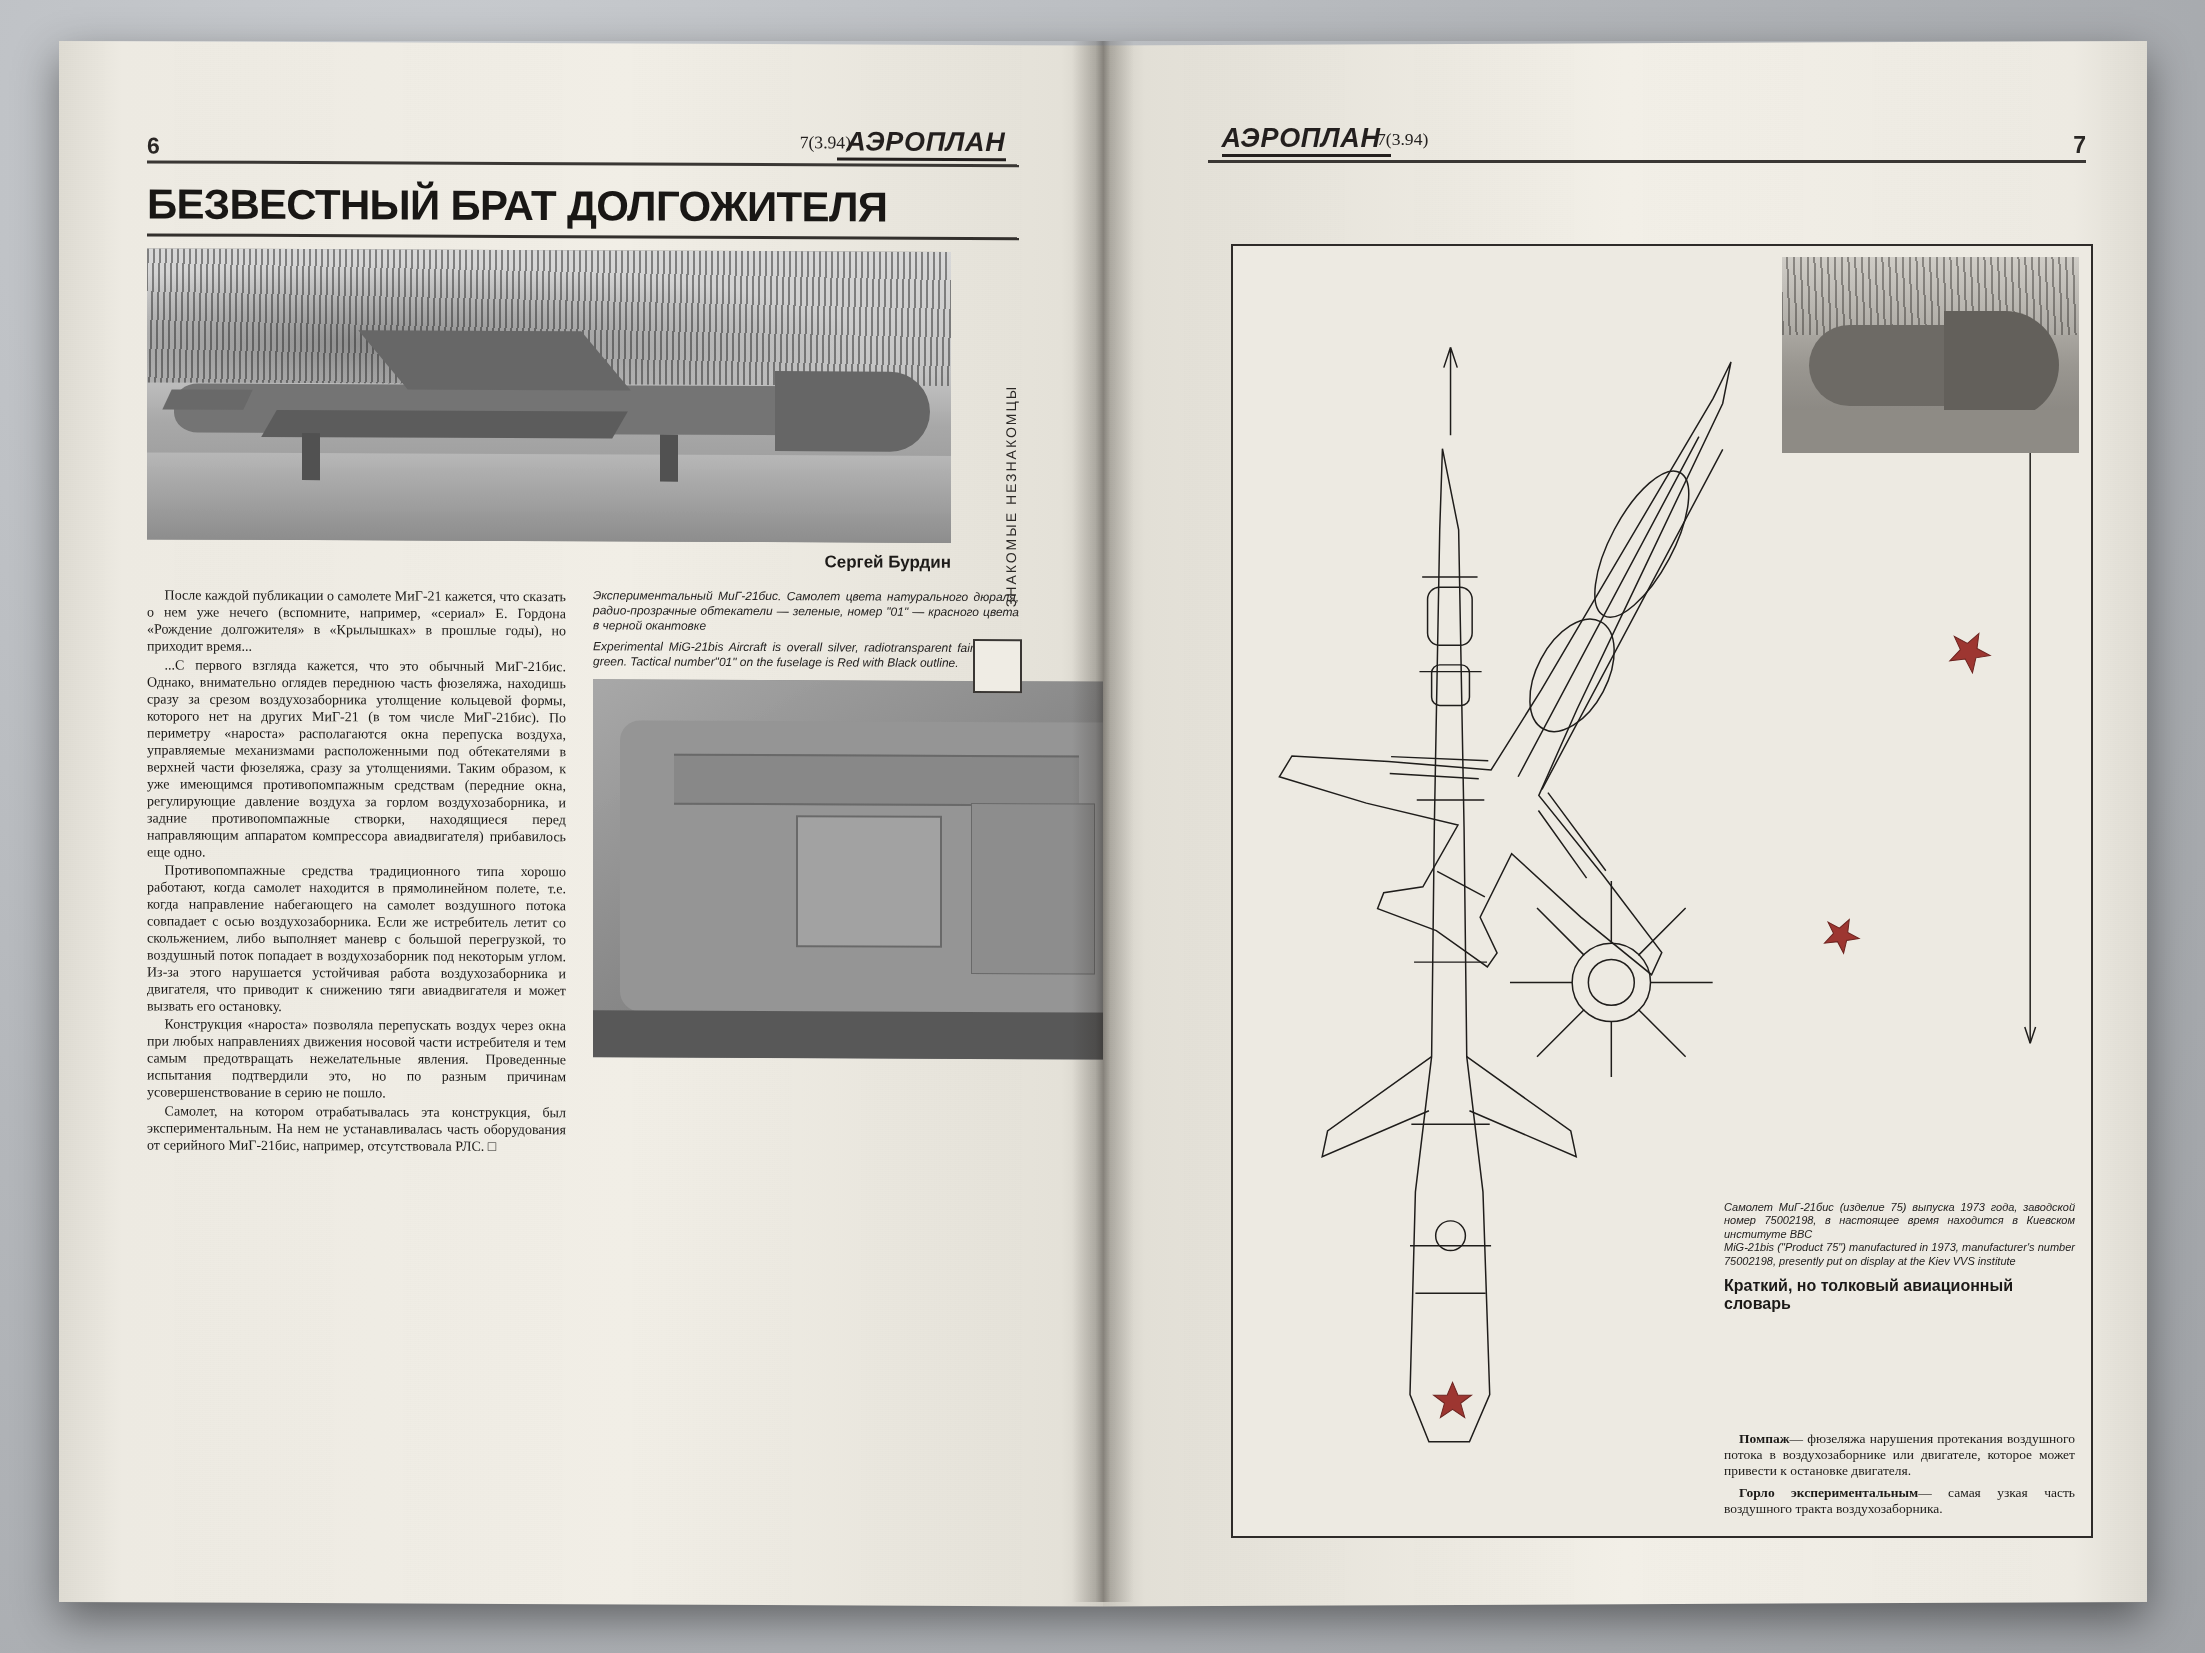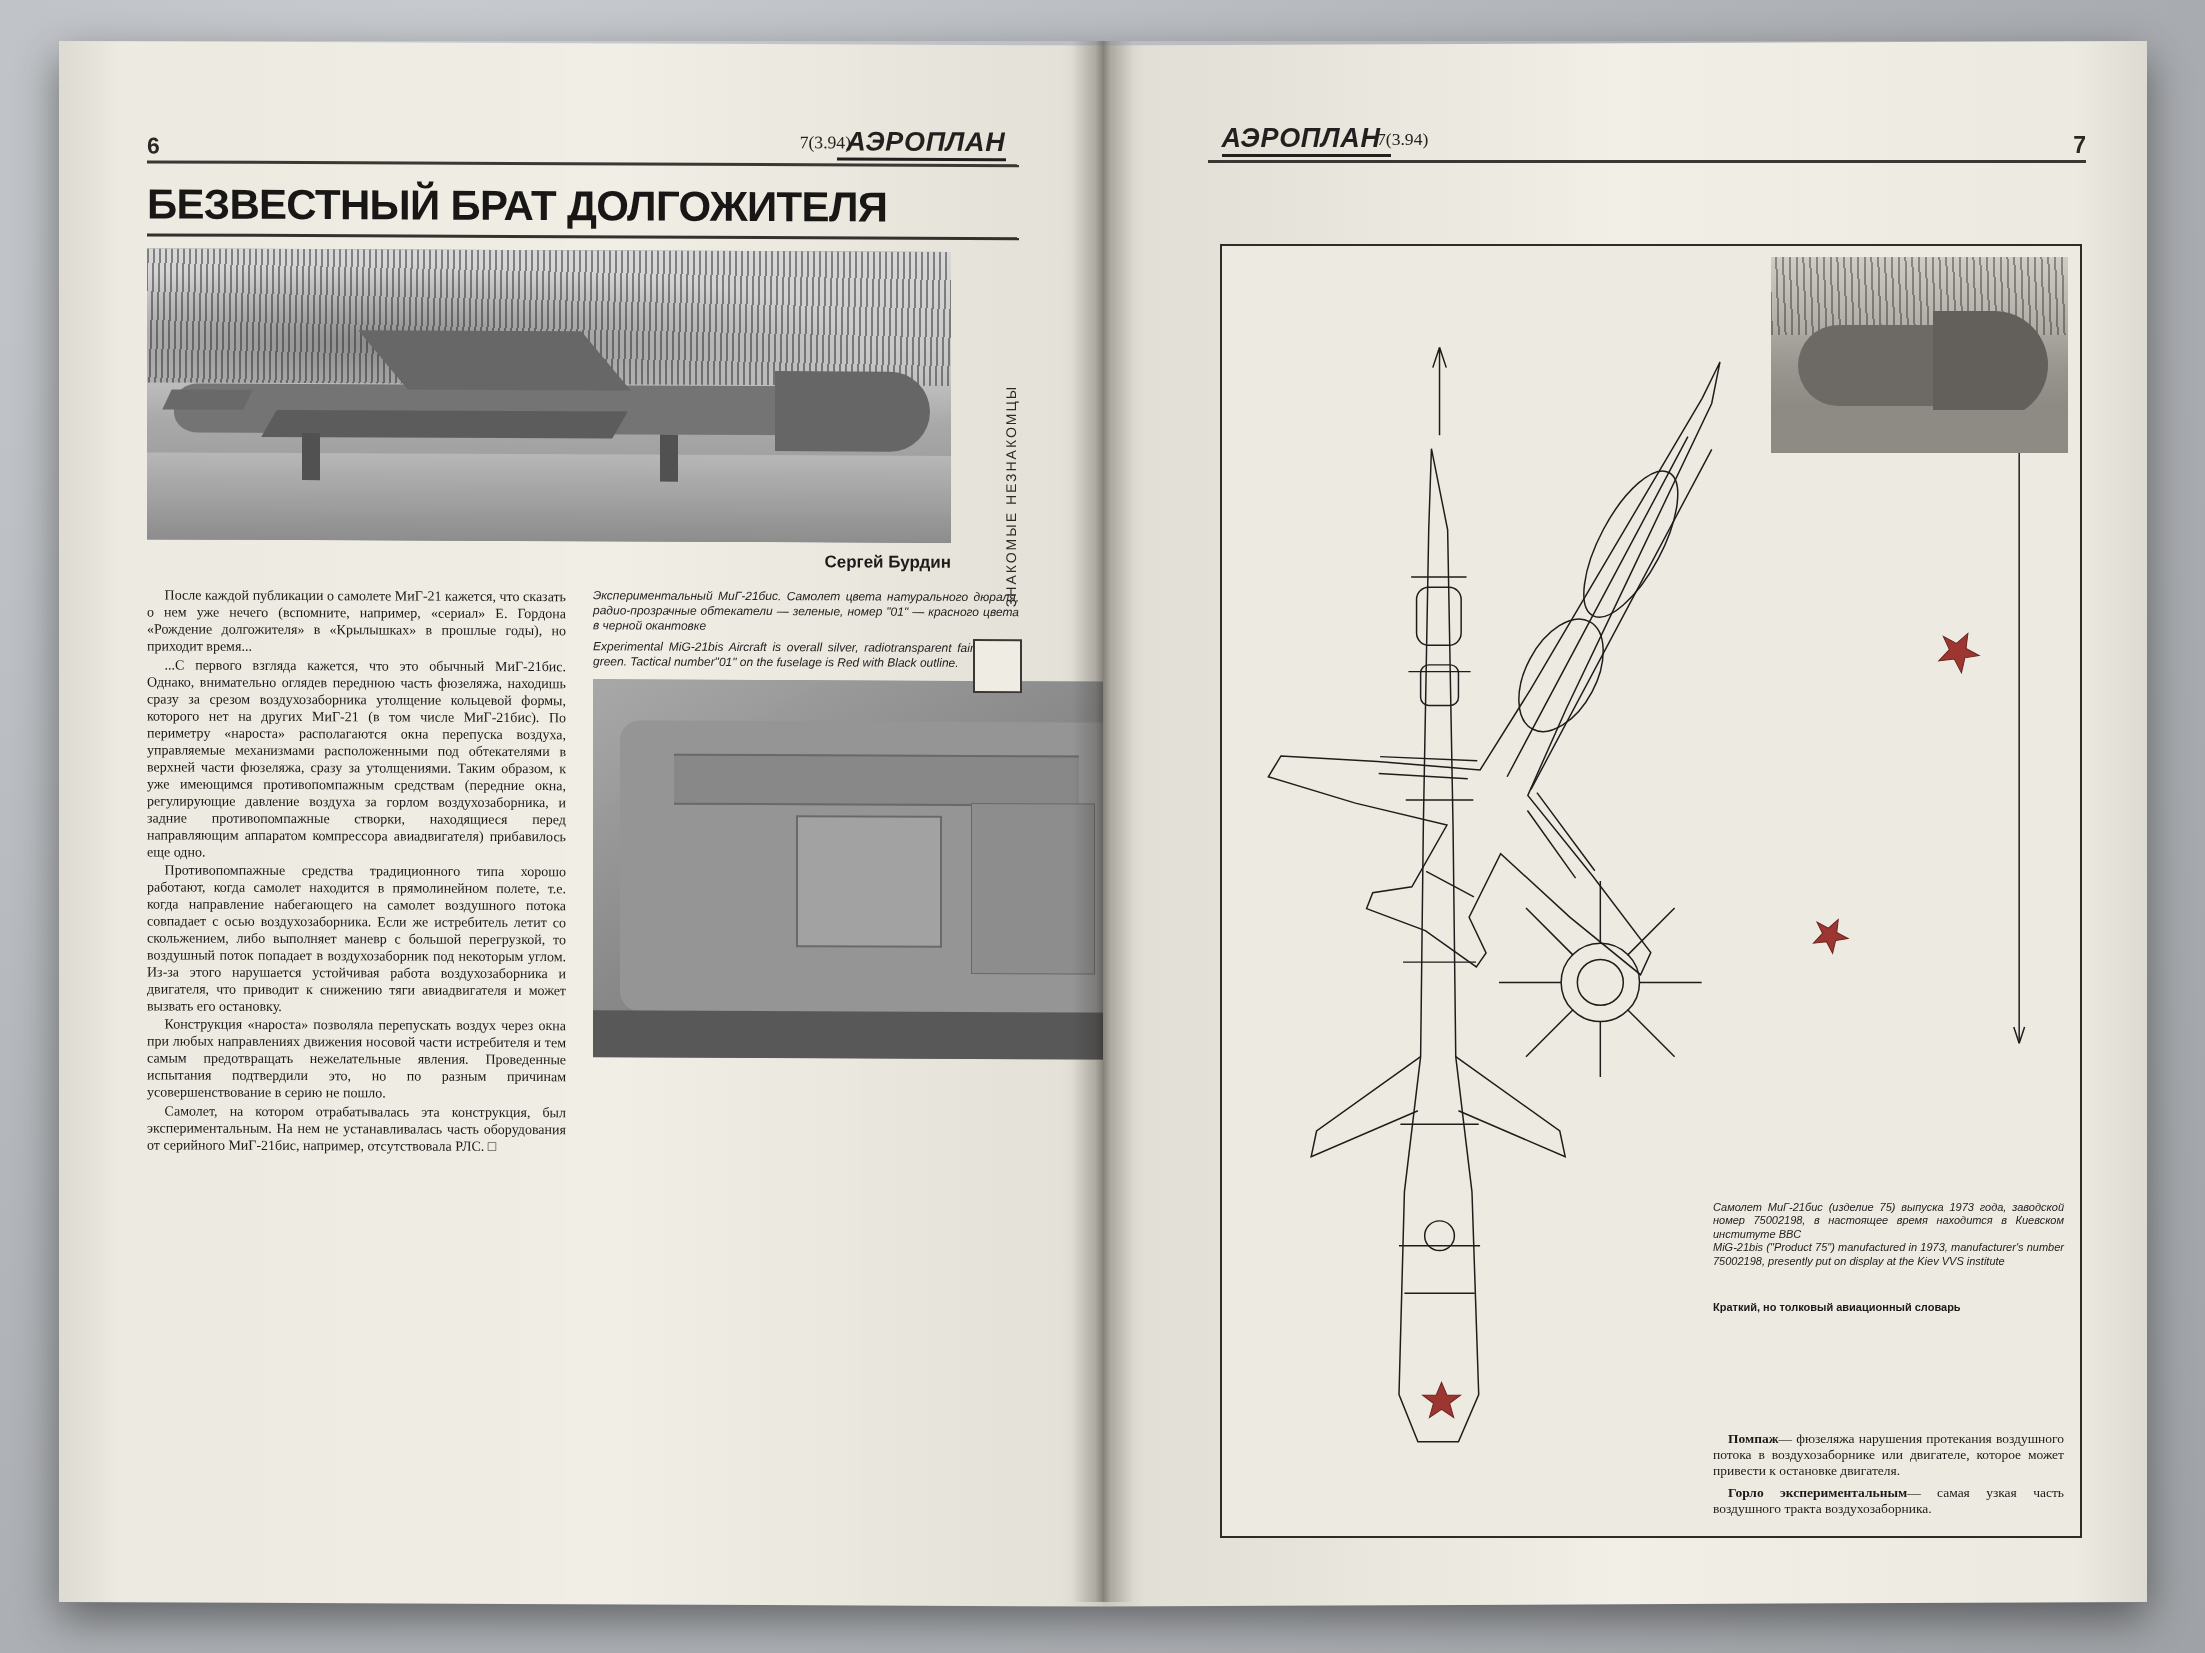--- a/index.html
+++ b/index.html
@@ -89,21 +89,21 @@
   .art-frame{position:absolute;left:1161px;top:203px;width:858px;height:1290px;border:2px solid #2e2b29;
              background:#edeae2;overflow:hidden;}
 
   .blueprint{position:absolute;inset:0;}
   .inset-photo{position:absolute;right:12px;top:10.8px;width:297px;height:196px;background:#8a8781;overflow:hidden;}
 
   .art-cap{position:absolute;left:491px;bottom:268px;width:351px;font-family:"Liberation Sans",sans-serif;
            font-size:11px;line-height:13.5px;font-style:italic;color:#232120;text-align:justify;}
 
   .dict-title{position:absolute;left:491px;bottom:223px;width:351px;font-family:"Liberation Sans",sans-serif;
-              font-size:11px;font-weight:bold;color:#1b1917;}
+              font-size:16px;font-weight:bold;color:#1b1917;}
   .dict-body{position:absolute;left:491px;bottom:13.5px;width:351px;font-size:13.5px;line-height:16px;color:#1c1a18;text-align:justify;}
   .dict-body p{margin:0 0 6px 0;text-indent:15px;}
   .dict-body b{}
 </style>
 </head>
 <body>
 
 <div class="desk"></div>
 
 <div class="spread">
@@ -179,21 +179,21 @@
   <div class="r-inner" style="z-index:7;">
     <div class="hdr-row">
       <div class="pg-no-r">7</div>
       <div class="logo logo-r">АЭРОПЛАН</div>
       <div class="logo-underline" style="left:13.5px;top:32px;width:169px;"></div>
       <div class="issue-r">7(3.94)</div>
       <div class="hdr-rule"></div>
     </div>
   </div>
 
-  <div class="art-frame" style="z-index:7;">
+  <div class="art-frame" style="z-index:7;margin-left:11px;">
 
     <svg class="blueprint" viewBox="0 0 1270 1910">
       <g fill="none" stroke="#1f1d1b" stroke-width="2.2">
 
         <g transform="translate(640,120) rotate(28)">
           <path d="M110,0 L128,60 L140,330 L150,560 L160,700
                    L300,760 L430,820 L432,856 L300,830 L165,795
                    L168,900 L215,935 L212,960 L120,948
                    L28,960 L25,935 L72,900 L75,795
                    L-60,830 L-192,856 L-190,820 L-60,760 L80,700

